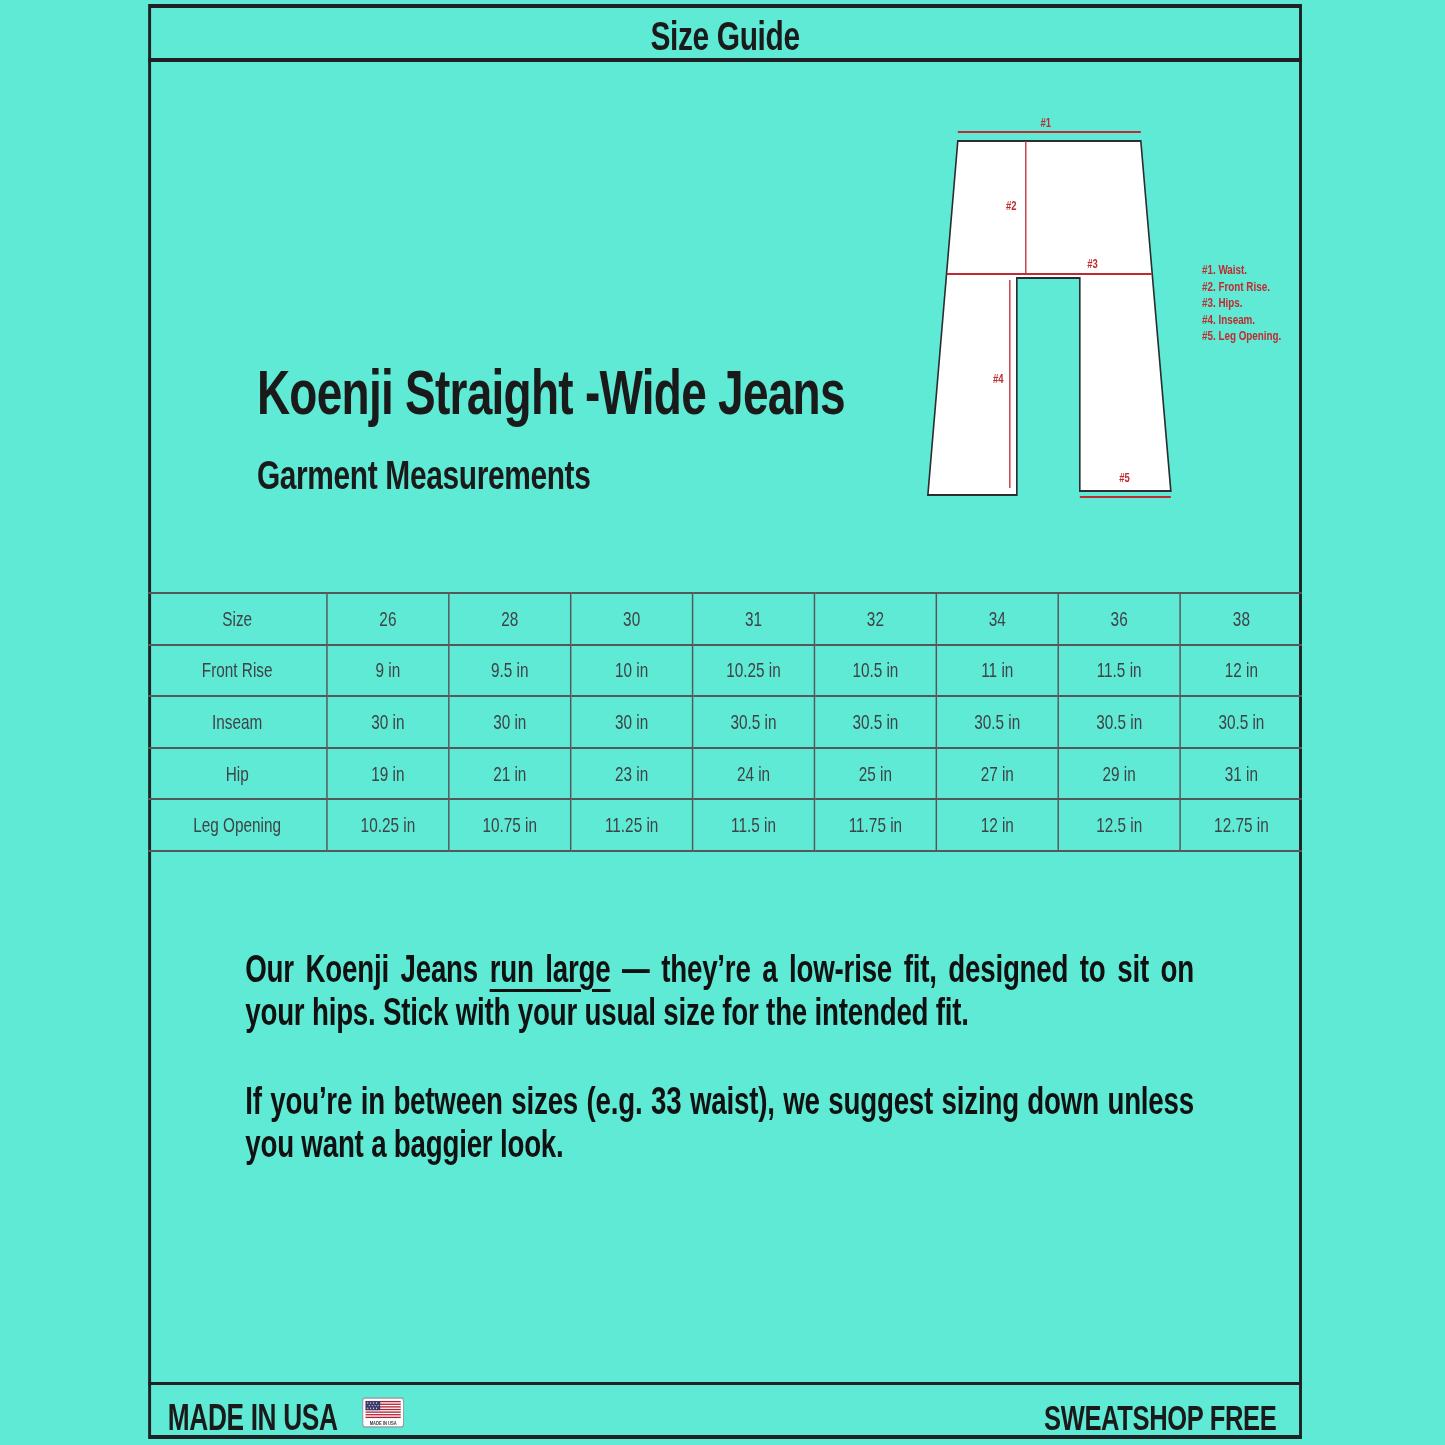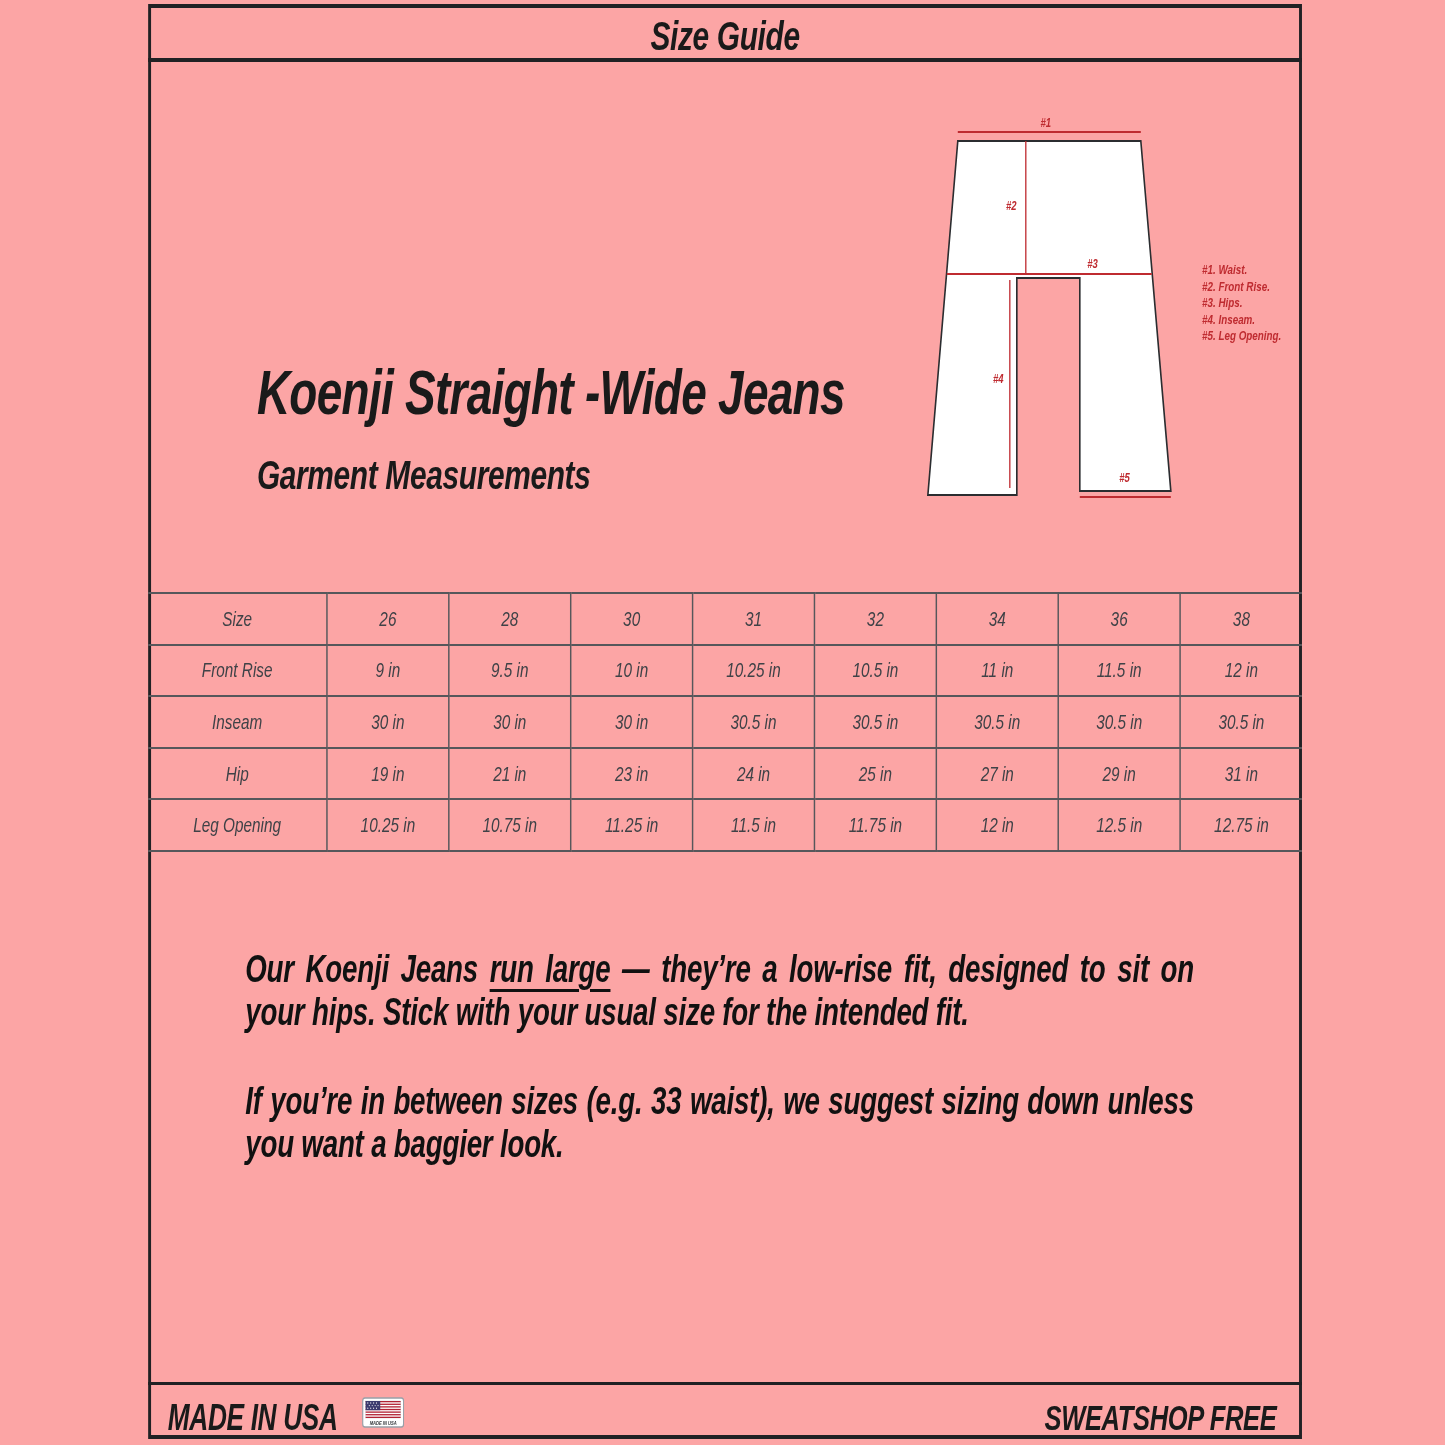--- a/index.html
+++ b/index.html
@@ -1,17 +1,17 @@
 <!DOCTYPE html>
 <html><head>
 <meta charset="utf-8">
 <style>
   html,body{margin:0;padding:0;background:#fff;}
   body{width:1445px;height:1445px;overflow:hidden;}
-  .viewport{position:relative;width:1445px;height:1445px;overflow:hidden;background:#fca5a5;font-style:italic;}
+  .viewport{position:relative;width:1445px;height:1445px;overflow:hidden;background:#5eead4;}
   
   .natural{
     position:absolute;left:0;top:0;width:1980px;height:1445px;
     transform:scaleX(0.7298);transform-origin:0 0;
     font-family:"Liberation Sans",sans-serif;color:#1a1a1a;
   }
   .abs{position:absolute;}
   .frame{left:203px;top:4px;width:1581px;height:1435px;border:4px solid #202124;box-sizing:border-box;background:transparent;}
   .titlebar{left:203px;top:13px;width:1581px;text-align:center;font-size:41px;font-weight:700;letter-spacing:-0.5px;}
   .hline{background:#202124;}

